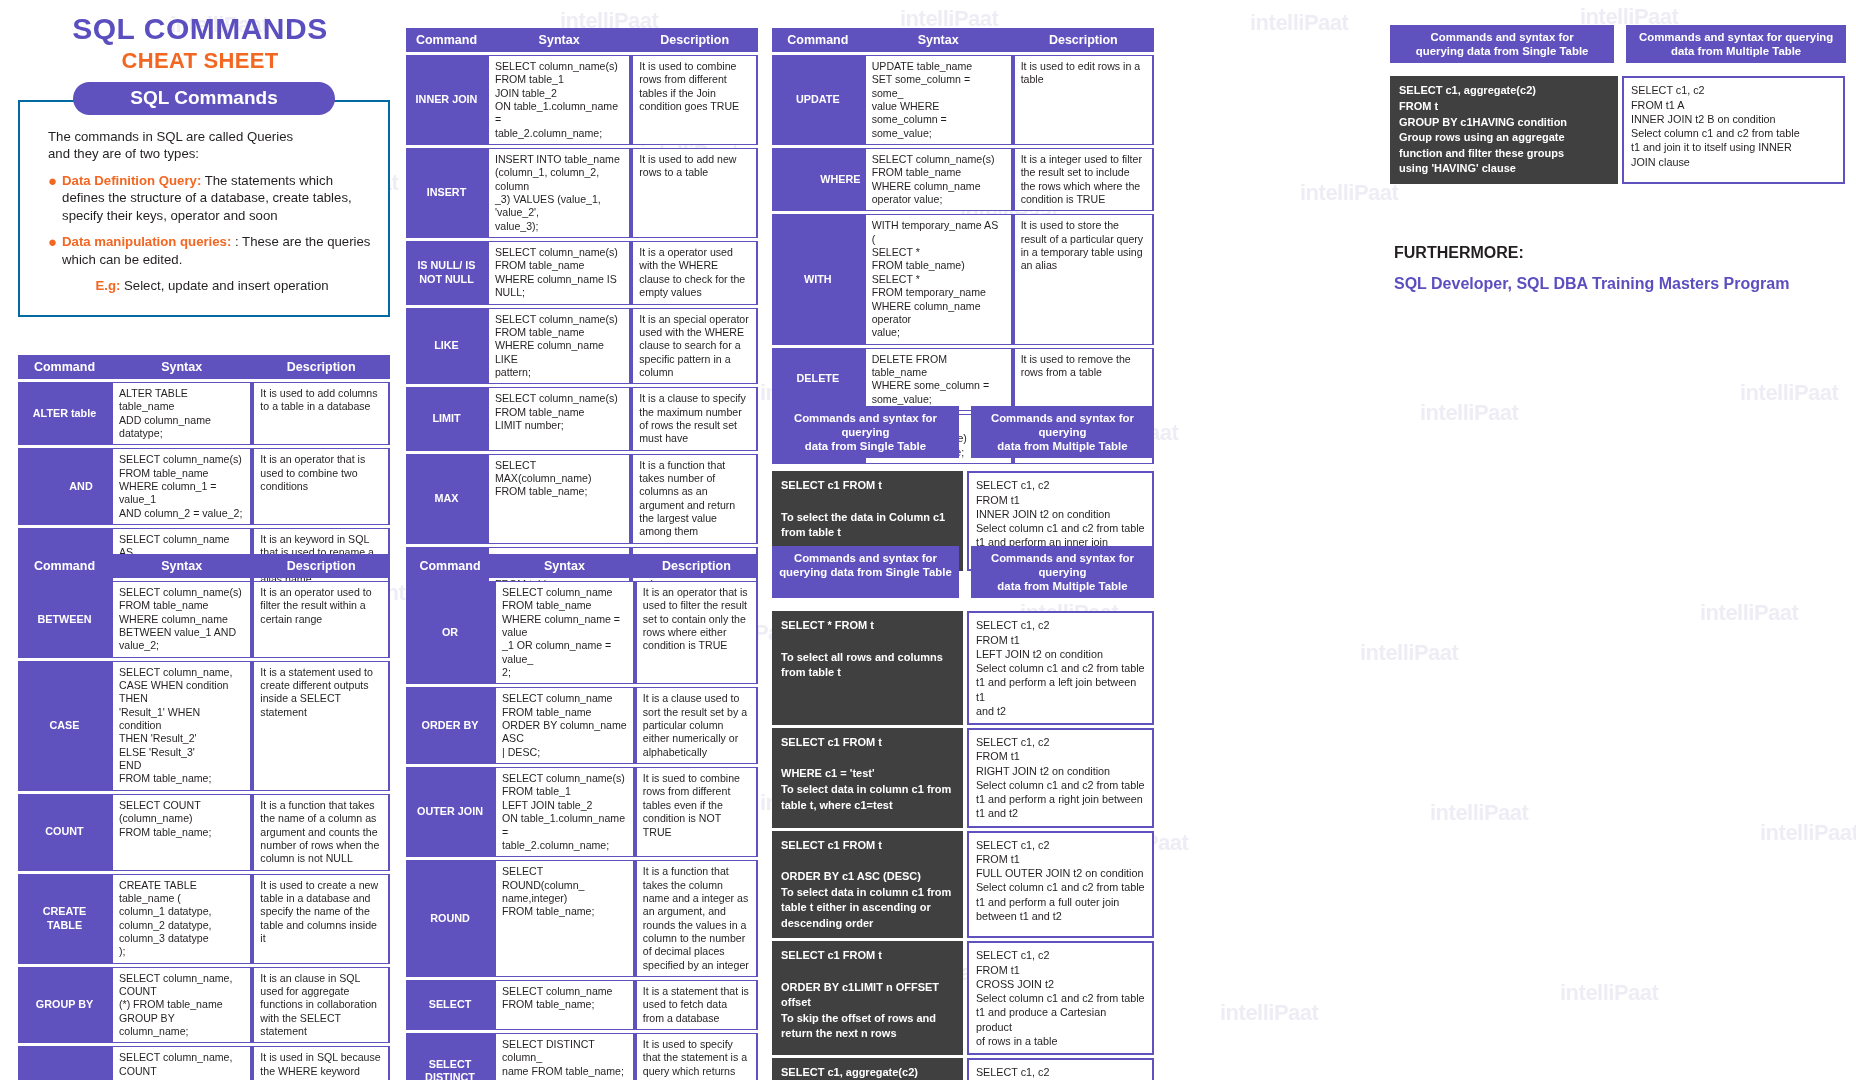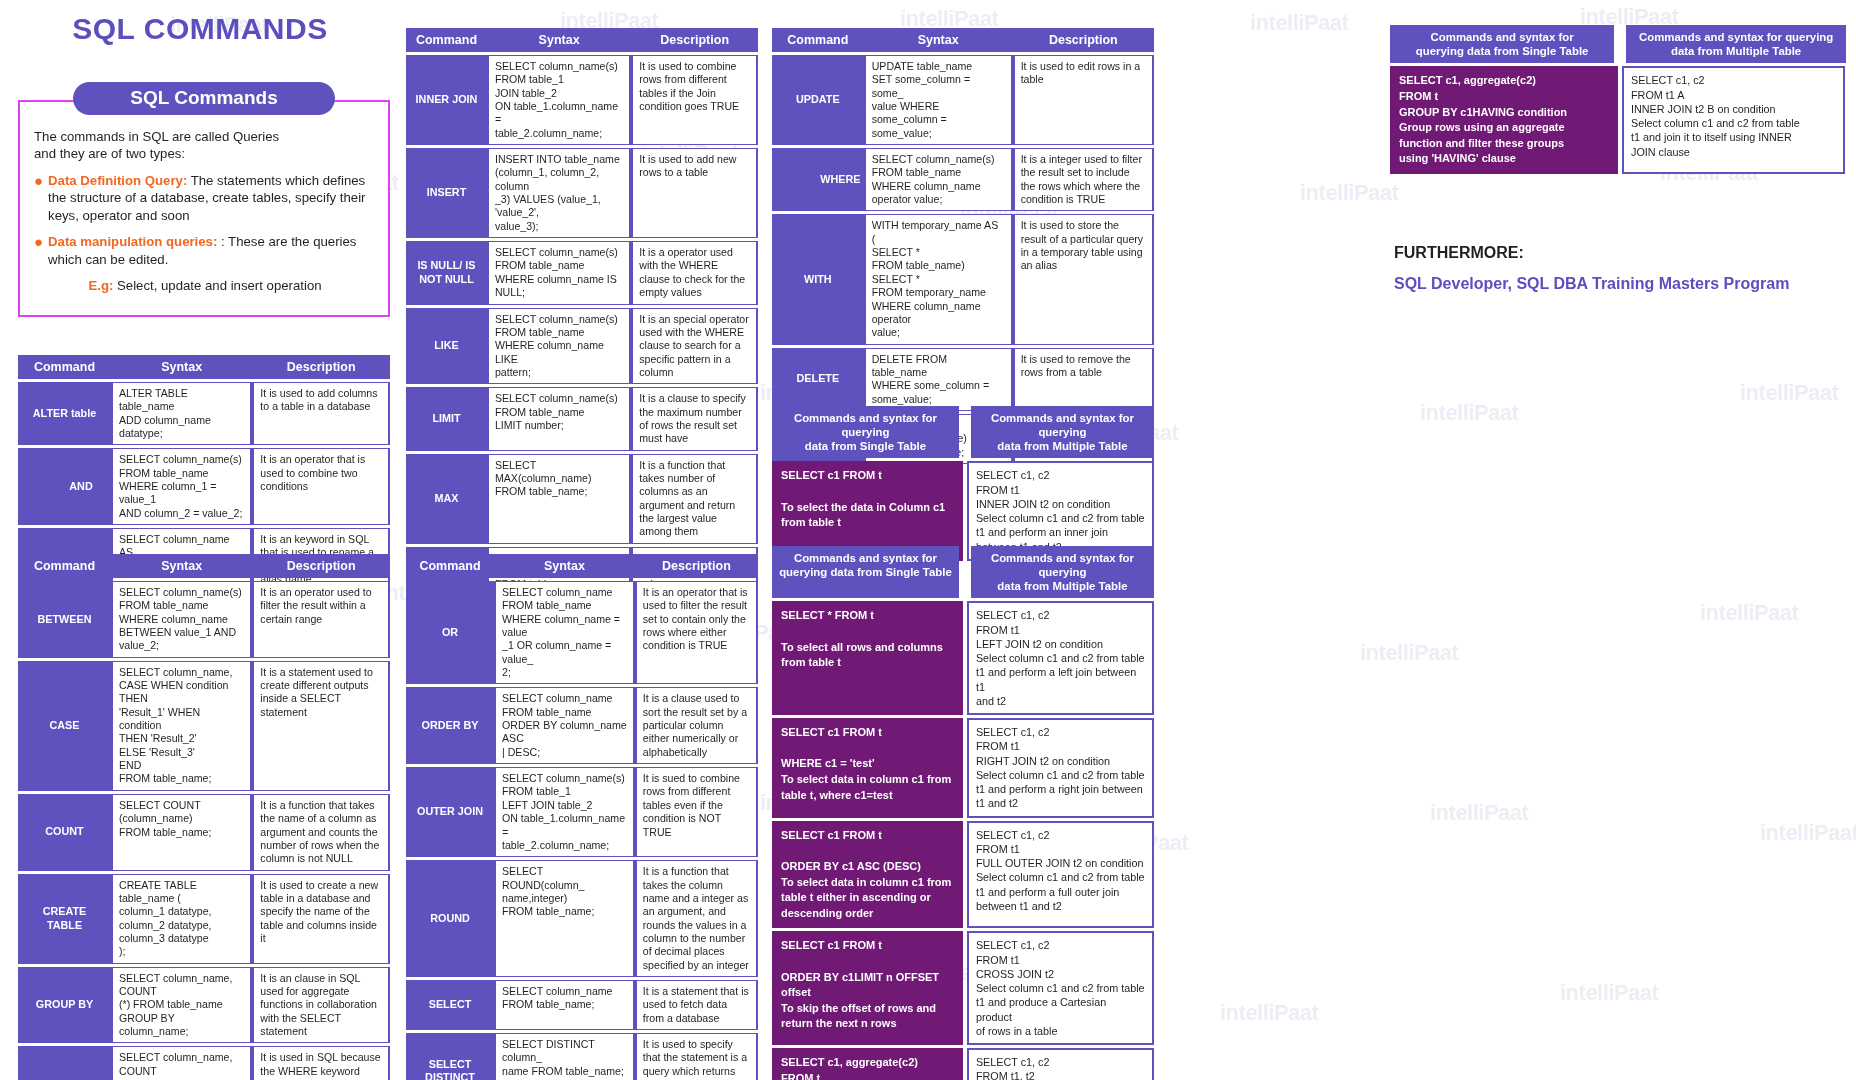--- a/index.html
+++ b/index.html
@@ -47,23 +47,23 @@
   .intro-pill {
     width:262px; margin:0 auto;
     background:#5f52bf; color:#fff;
     border-radius:18px;
     text-align:center;
     font-size:19px; font-weight:bold;
     padding:5px 0 6px;
     position:relative; z-index:3;
   }
   .intro-body {
-    border:2px solid #d946ef;
+    border:2px solid #0369a1;
     margin-top:-15px;
-    padding:26px 12px 12px 14px;
+    padding:26px 12px 12px 28px;
     background:#fff;
     font-size:13.2px;
     line-height:1.32;
   }
   .intro-body p { margin:0 0 9px 0; }
   .intro-li { display:flex; margin:0 0 9px 0; }
   .intro-li .dot { color:#f26722; margin-right:5px; line-height:1.2; font-size:15px;}
   .hl-orange { color:#f26722; font-weight:bold; }
   .eg { text-align:center; margin:6px 0 0 0; }
 
@@ -89,30 +89,30 @@
     padding:4px 6px;
     border-top:1px solid #5f52bf;
     border-bottom:1px solid #5f52bf;
   }
   .tbl td.syn { border-left:2px solid #5f52bf; border-right:2px solid #5f52bf; }
   .tbl td.desc { border-left:2px solid #5f52bf; border-right:2px solid #5f52bf; }
 
   
   .qpanel { position:absolute; }
   .qhead {
-    display:flex; gap:12px; margin-bottom:3px;
+    display:flex; gap:12px; margin-bottom:13px;
   }
   .qhead > div {
     background:#5f52bf; color:#fff;
     font-size:11.4px; font-weight:bold; text-align:center;
     padding:5px 6px; line-height:1.24;
   }
   .qrow { display:flex; gap:4px; margin-bottom:3px; }
   .qcell-left {
-    background:#701a75; color:#fff;
+    background:#404040; color:#fff;
     font-size:11px; font-weight:bold;
     padding:7px 9px; line-height:1.42;
     white-space:pre-wrap;
   }
   .qcell-right {
     background:#fff; color:#231f20;
     border:2px solid #5f52bf;
     font-size:10.8px;
     padding:5px 7px; line-height:1.32;
     white-space:pre-wrap;
@@ -166,20 +166,21 @@
     <div class="wm" style="left: 200px; top: 980px;">intelliPaat</div>
     <div class="wm" style="left: 540px; top: 1000px;">intelliPaat</div>
     <div class="wm" style="left: 880px; top: 960px;">intelliPaat</div>
     <div class="wm" style="left: 1220px; top: 1000px;">intelliPaat</div>
     <div class="wm" style="left: 1560px; top: 980px;">intelliPaat</div>
   </div>
 
 <div class="sheet">
 
   <div class="title-main">SQL COMMANDS</div>
+  <div class="title-sub">CHEAT SHEET</div>
 
   <div class="intro-wrap">
     <div class="intro-pill">SQL Commands</div>
     <div class="intro-body">
       <p>
         <span>The commands in SQL are called Queries</span><br>
         <span>and they are of two types:</span>
       </p>
       <div class="intro-li">
         <span class="dot">●</span>

